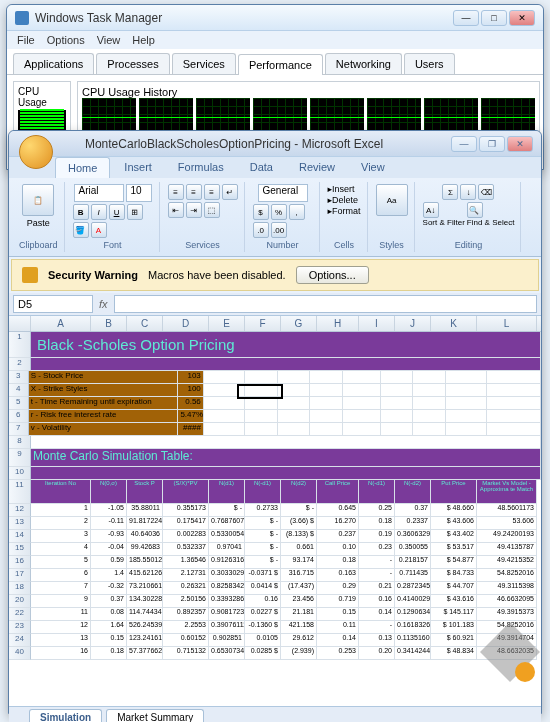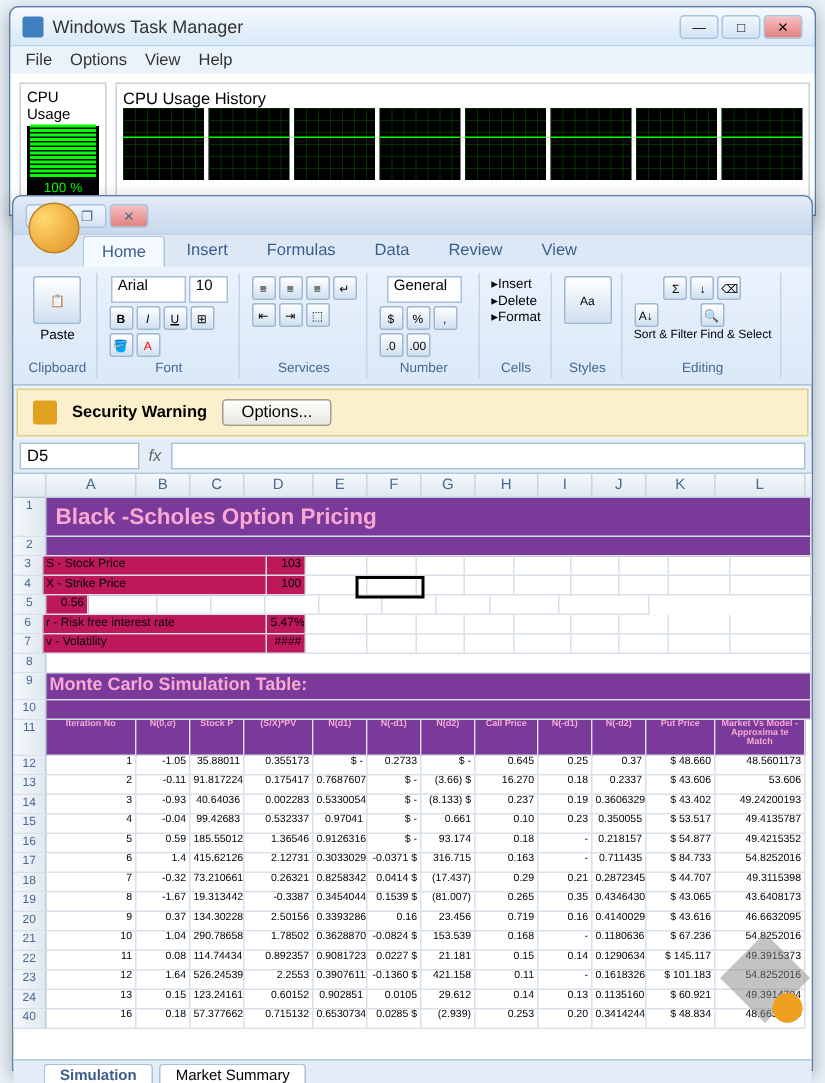--- a/index.html
+++ b/index.html
@@ -50,23 +50,23 @@
 .fx { margin:0 6px; font-style:italic; color:#666; }
 .fbar { flex:1; height:18px; border:1px solid #a8c0d8; background:#fff; }
 .grid-area { background:#fff; height:390px; overflow:hidden; position:relative; }
 .col-hdrs { display:flex; background:linear-gradient(#f4f8fc,#e0e8f0); border-bottom:1px solid #b8c8d8; }
 .ch { border-right:1px solid #c8d4e0; text-align:center; font-size:10px; padding:2px 0; color:#4a6890; }
 .ch.rh { width:22px; }
 .rows { display:flex; flex-direction:column; }
 .row { display:flex; height:13px; }
 .row .rh { width:22px; background:linear-gradient(90deg,#f4f8fc,#e0e8f0); border-right:1px solid #b8c8d8; border-bottom:1px solid #d8e0e8; font-size:8px; text-align:center; color:#4a6890; }
 .cell { border-right:1px solid #d8e0e8; border-bottom:1px solid #d8e0e8; font-size:7px; padding:0 2px; overflow:hidden; white-space:nowrap; text-align:right; }
-.hdr-band { background:#7a3a9a; color:#f9a8d4; font-weight:bold; }
+.hdr-band { background:#7a3a9a; color:#5eead4; font-weight:normal; }
 .title-band { font-size:15px; padding:4px 6px; }
-.param-band { background:#be185d; color:#000; font-size:8px; }
+.param-band { background:#a16207; color:#000; font-size:8px; }
 .sel-cell { position:absolute; border:2px solid #000; width:46px; height:15px; }
 .sheet-tabs { display:flex; align-items:center; background:#e4ecf7; padding:2px 4px 2px 20px; gap:4px; border-top:1px solid #b0c8e0; }
 .sh-tab { padding:2px 10px; font-size:10px; border:1px solid #a8c0d8; border-bottom:none; background:#fff; border-radius:3px 3px 0 0; }
 .sh-tab.active { background:#fff; color:#3b5e8c; font-weight:bold; }
 .logo-overlay { position:absolute; right:0; bottom:30px; width:80px; height:80px; }
 </style>
 </head>
 <body>
 
 <div id="tm" class="window" style="position:absolute;left:6px;top:4px;width:538px;">
@@ -78,20 +78,28 @@
       <div class="win-btn">□</div>
       <div class="win-btn close">✕</div>
     </div>
   </div>
   <div class="menubar">
     <span>File</span>
     <span>Options</span>
     <span>View</span>
     <span>Help</span>
   </div>
+  <div class="tm-tabs">
+    <div class="tm-tab">Applications</div>
+    <div class="tm-tab">Processes</div>
+    <div class="tm-tab">Services</div>
+    <div class="tm-tab active">Performance</div>
+    <div class="tm-tab">Networking</div>
+    <div class="tm-tab">Users</div>
+  </div>
   <div class="tm-body">
     <div class="cpu-box">
       <div class="label">CPU Usage</div>
       <div class="cpu-meter">
         <div class="cpu-bars">
             <div class="cpu-bar"></div>
             <div class="cpu-bar"></div>
             <div class="cpu-bar"></div>
             <div class="cpu-bar"></div>
             <div class="cpu-bar"></div>
@@ -136,20 +144,21 @@
         </div>
     </div>
   </div>
 </div>
 
 <div id="excel" class="window">
   <div class="titlebar excel-title">
     <div class="orb-row" style="position:absolute;left:6px;top:2px;">
       <div class="orb"></div>
     </div>
+    <span class="title" style="text-align:center;width:100%;">MonteCarloBlackScholesOptionPricing - Microsoft Excel</span>
     <div class="win-controls">
       <div class="win-btn">—</div>
       <div class="win-btn">❐</div>
       <div class="win-btn close">✕</div>
     </div>
   </div>
   <div class="ribbon-tabs" style="padding-left:46px;">
     <div class="r-tab active">Home</div>
     <div class="r-tab">Insert</div>
     <div class="r-tab">Formulas</div>
@@ -236,20 +245,21 @@
           <div class="r-icon">🔍</div>
           <div>Find &amp; Select</div>
         </div>
       </div>
       <div class="r-group-label">Editing</div>
     </div>
   </div>
   <div class="sec-bar">
     <div class="shield"></div>
     <b>Security Warning</b>
+    <span>Macros have been disabled.</span>
     <button class="sec-btn">Options...</button>
   </div>
   <div class="namebox-row">
     <input class="namebox" value="D5" style="">
     <span class="fx">fx</span>
     <div class="fbar"></div>
   </div>
   <div class="grid-area">
     <div class="col-hdrs" id="col-hdrs">
         <div class="ch rh"></div>
@@ -284,34 +294,35 @@
           <div class="cell" style="width: 36px;"></div>
           <div class="cell" style="width: 36px;"></div>
           <div class="cell" style="width: 42px;"></div>
           <div class="cell" style="width: 36px;"></div>
           <div class="cell" style="width: 36px;"></div>
           <div class="cell" style="width: 46px;"></div>
           <div class="cell" style="width: 60px;"></div>
         </div>
         <div class="row">
           <div class="rh">4</div>
-          <div class="cell param-band" style="width: 168px; text-align: left;">X - Strike Price</div>
+          <div class="cell param-band" style="width: 168px; text-align: left;">X - Strike Styles</div>
           <div class="cell param-band" style="width: 28px;">100</div>
           <div class="cell" style="width: 46px;"></div>
           <div class="cell" style="width: 36px;"></div>
           <div class="cell" style="width: 36px;"></div>
           <div class="cell" style="width: 36px;"></div>
           <div class="cell" style="width: 42px;"></div>
           <div class="cell" style="width: 36px;"></div>
           <div class="cell" style="width: 36px;"></div>
           <div class="cell" style="width: 46px;"></div>
           <div class="cell" style="width: 60px;"></div>
         </div>
         <div class="row">
           <div class="rh">5</div>
+          <div class="cell param-band" style="width: 168px; text-align: left;">t - Time Remaining until expiration</div>
           <div class="cell param-band" style="width: 28px;">0.56</div>
           <div class="cell" style="width: 46px;"></div>
           <div class="cell" style="width: 36px;"></div>
           <div class="cell" style="width: 36px;"></div>
           <div class="cell" style="width: 36px;"></div>
           <div class="cell" style="width: 42px;"></div>
           <div class="cell" style="width: 36px;"></div>
           <div class="cell" style="width: 36px;"></div>
           <div class="cell" style="width: 46px;"></div>
           <div class="cell" style="width: 60px;"></div>
@@ -470,65 +481,35 @@
           <div class="cell " style="width: 36px;">0.82583426</div>
           <div class="cell " style="width: 36px;">0.0414 $</div>
           <div class="cell " style="width: 36px;">(17.437)</div>
           <div class="cell " style="width: 42px;">0.29</div>
           <div class="cell " style="width: 36px;">0.21</div>
           <div class="cell " style="width: 36px;">0.2872345</div>
           <div class="cell " style="width: 46px;">$ 44.707</div>
           <div class="cell " style="width: 60px;">49.3115398</div>
         </div>
         <div class="row">
-          <div class="rh">19</div>
-          <div class="cell " style="width: 60px;">8</div>
-          <div class="cell " style="width: 36px;">-1.67</div>
-          <div class="cell " style="width: 36px;">19.3134428</div>
-          <div class="cell " style="width: 46px;">-0.3387</div>
-          <div class="cell " style="width: 36px;">0.34540447</div>
-          <div class="cell " style="width: 36px;">0.1539 $</div>
-          <div class="cell " style="width: 36px;">(81.007)</div>
-          <div class="cell " style="width: 42px;">0.265</div>
-          <div class="cell " style="width: 36px;">0.35</div>
-          <div class="cell " style="width: 36px;">0.4346430</div>
-          <div class="cell " style="width: 46px;">$ 43.065</div>
-          <div class="cell " style="width: 60px;">43.6408173</div>
-        </div>
-        <div class="row">
           <div class="rh">20</div>
           <div class="cell " style="width: 60px;">9</div>
           <div class="cell " style="width: 36px;">0.37</div>
           <div class="cell " style="width: 36px;">134.30228</div>
           <div class="cell " style="width: 46px;">2.50156</div>
           <div class="cell " style="width: 36px;">0.33932862</div>
           <div class="cell " style="width: 36px;">0.16</div>
           <div class="cell " style="width: 36px;">23.456</div>
           <div class="cell " style="width: 42px;">0.719</div>
           <div class="cell " style="width: 36px;">0.16</div>
           <div class="cell " style="width: 36px;">0.4140029</div>
           <div class="cell " style="width: 46px;">$ 43.616</div>
           <div class="cell " style="width: 60px;">46.6632095</div>
         </div>
         <div class="row">
-          <div class="rh">21</div>
-          <div class="cell " style="width: 60px;">10</div>
-          <div class="cell " style="width: 36px;">1.04</div>
-          <div class="cell " style="width: 36px;">290.78658</div>
-          <div class="cell " style="width: 46px;">1.78502</div>
-          <div class="cell " style="width: 36px;">0.36288701</div>
-          <div class="cell " style="width: 36px;">-0.0824 $</div>
-          <div class="cell " style="width: 36px;">153.539</div>
-          <div class="cell " style="width: 42px;">0.168</div>
-          <div class="cell " style="width: 36px;">-</div>
-          <div class="cell " style="width: 36px;">0.1180636</div>
-          <div class="cell " style="width: 46px;">$ 67.236</div>
-          <div class="cell " style="width: 60px;">54.8252016</div>
-        </div>
-        <div class="row">
           <div class="rh">22</div>
           <div class="cell " style="width: 60px;">11</div>
           <div class="cell " style="width: 36px;">0.08</div>
           <div class="cell " style="width: 36px;">114.74434</div>
           <div class="cell " style="width: 46px;">0.892357</div>
           <div class="cell " style="width: 36px;">0.90817236</div>
           <div class="cell " style="width: 36px;">0.0227 $</div>
           <div class="cell " style="width: 36px;">21.181</div>
           <div class="cell " style="width: 42px;">0.15</div>
           <div class="cell " style="width: 36px;">0.14</div>

